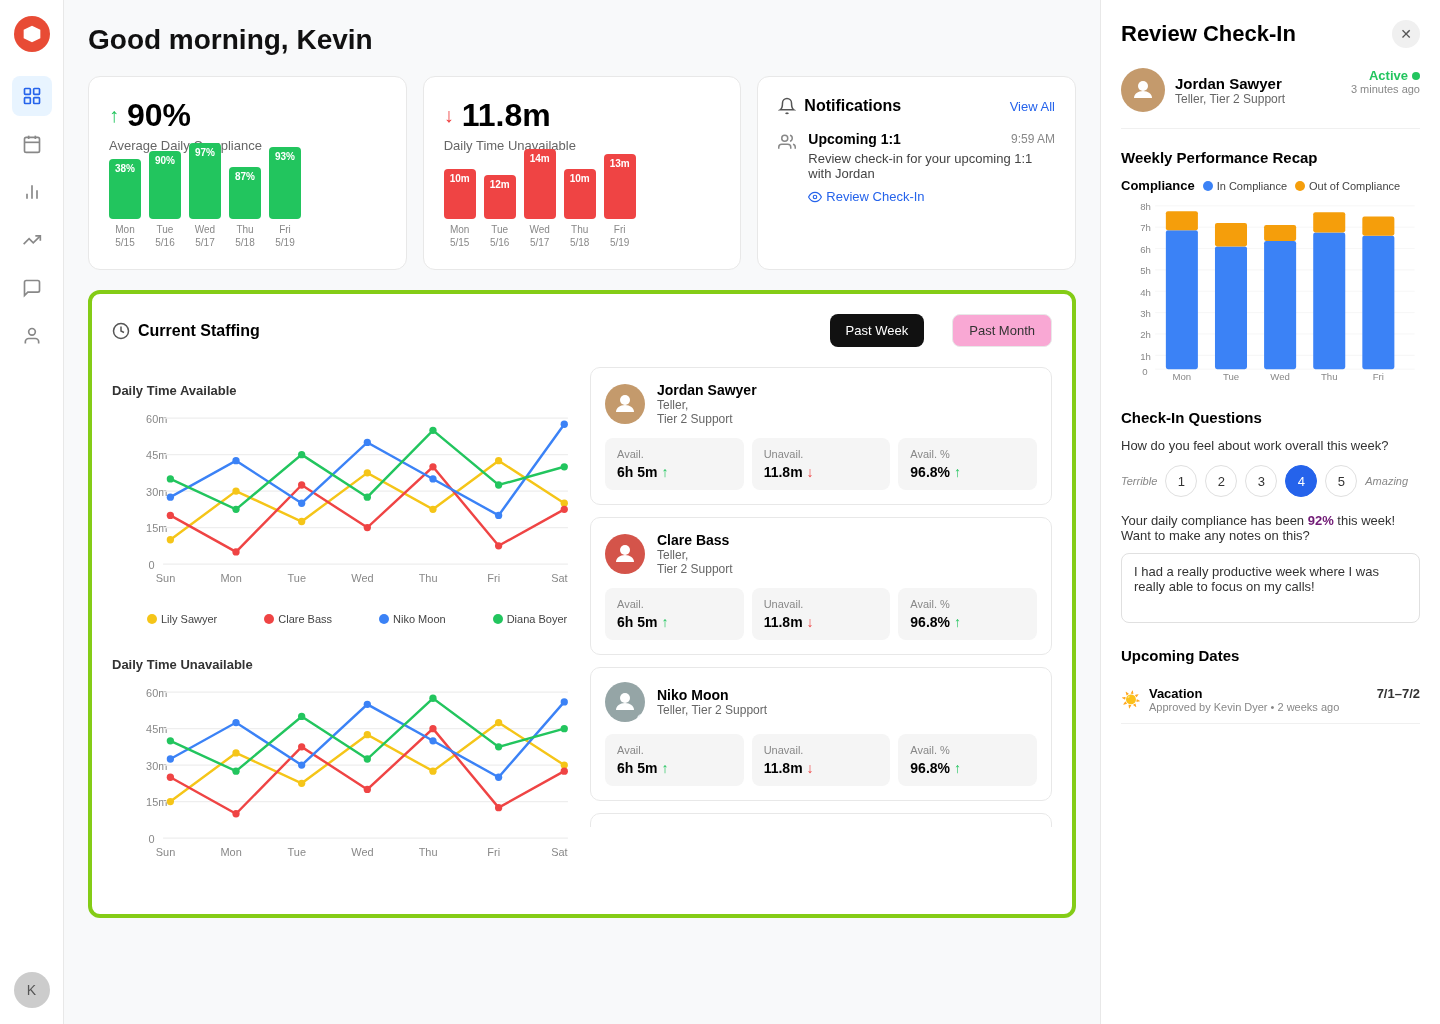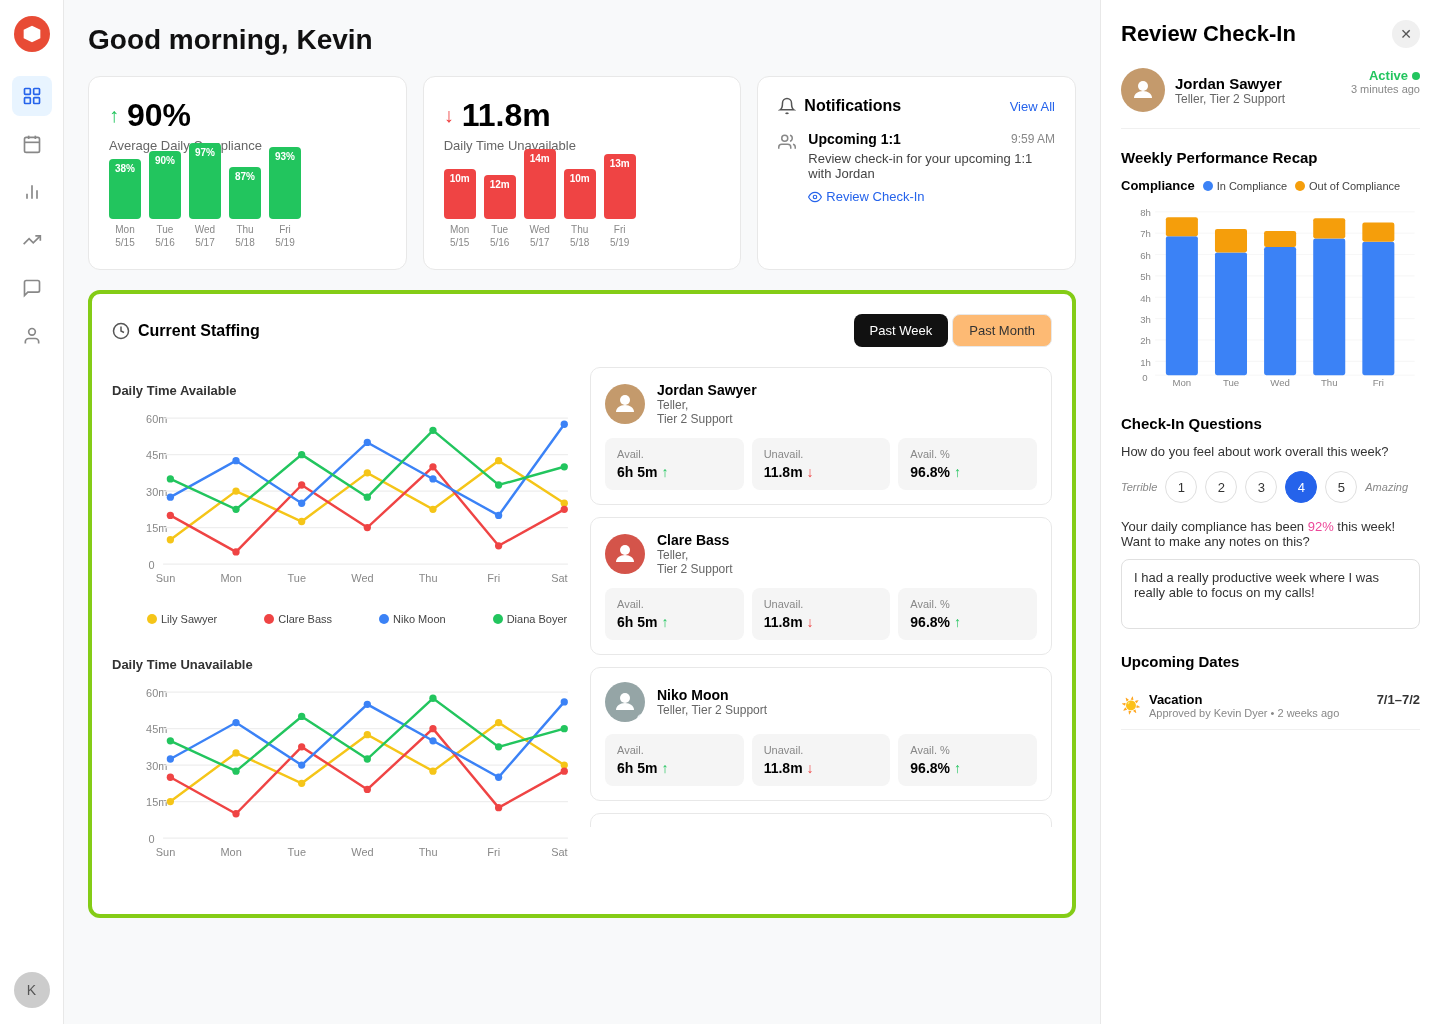--- a/index.html
+++ b/index.html
@@ -156,21 +156,21 @@
     .btn-group { display: flex; gap: 4px; }
     .btn {
       padding: 8px 16px;
       border-radius: 8px;
       font-size: 13px;
       font-weight: 500;
       cursor: pointer;
       border: none;
     }
     .btn-primary { background: #111; color: #fff; }
-    .btn-secondary { background: #fdba74; color: #333; border: 1px solid #e8e8e8; }
+    .btn-secondary { background: #f9a8d4; color: #333; border: 1px solid #e8e8e8; margin-left: 24px; }
 
     .staffing-grid {
       display: grid;
       grid-template-columns: 1fr 1fr;
       gap: 16px;
     }
 
     
     .chart-container { padding: 16px 0; }
     .chart-title { font-size: 13px; font-weight: 600; color: #333; margin-bottom: 8px; }
@@ -297,21 +297,21 @@
       background: #fff;
       display: flex; align-items: center; justify-content: center;
       font-size: 13px;
       cursor: pointer;
       font-weight: 500;
       color: #333;
     }
     .rating-btn.active { background: #2563eb; color: #fff; border-color: #2563eb; }
 
     .compliance-note { font-size: 13px; color: #333; margin-bottom: 10px; }
-    .compliance-pct { color: #ec4899; font-weight: 400; }
+    .compliance-pct { color: #701a75; font-weight: 700; }
     .notes-textarea {
       width: 100%;
       border: 1px solid #e0e0e0;
       border-radius: 8px;
       padding: 10px 12px;
       font-size: 13px;
       color: #333;
       resize: none;
       min-height: 70px;
       font-family: inherit;
@@ -801,21 +801,21 @@
         <span>Active</span>
         <span class="status-dot"></span>
       </div>
       <div class="status-time">3 minutes ago</div>
     </div>
   </div>
 
   <div>
     <div class="section-subtitle">Weekly Performance Recap</div>
 
-    <div style="display:flex;gap:8px;margin-bottom:6px">
+    <div style="display:flex;gap:8px;">
       <span style="font-size:13px;font-weight:600">Compliance</span>
       <div style="display:flex;align-items:center;gap:4px">
         <div style="width:10px;height:10px;border-radius:50%;background:#3b82f6"></div>
         <span style="font-size:11px;color:#444">In Compliance</span>
       </div>
       <div style="display:flex;align-items:center;gap:4px">
         <div style="width:10px;height:10px;border-radius:50%;background:#f59e0b"></div>
         <span style="font-size:11px;color:#444">Out of Compliance</span>
       </div>
     </div>

